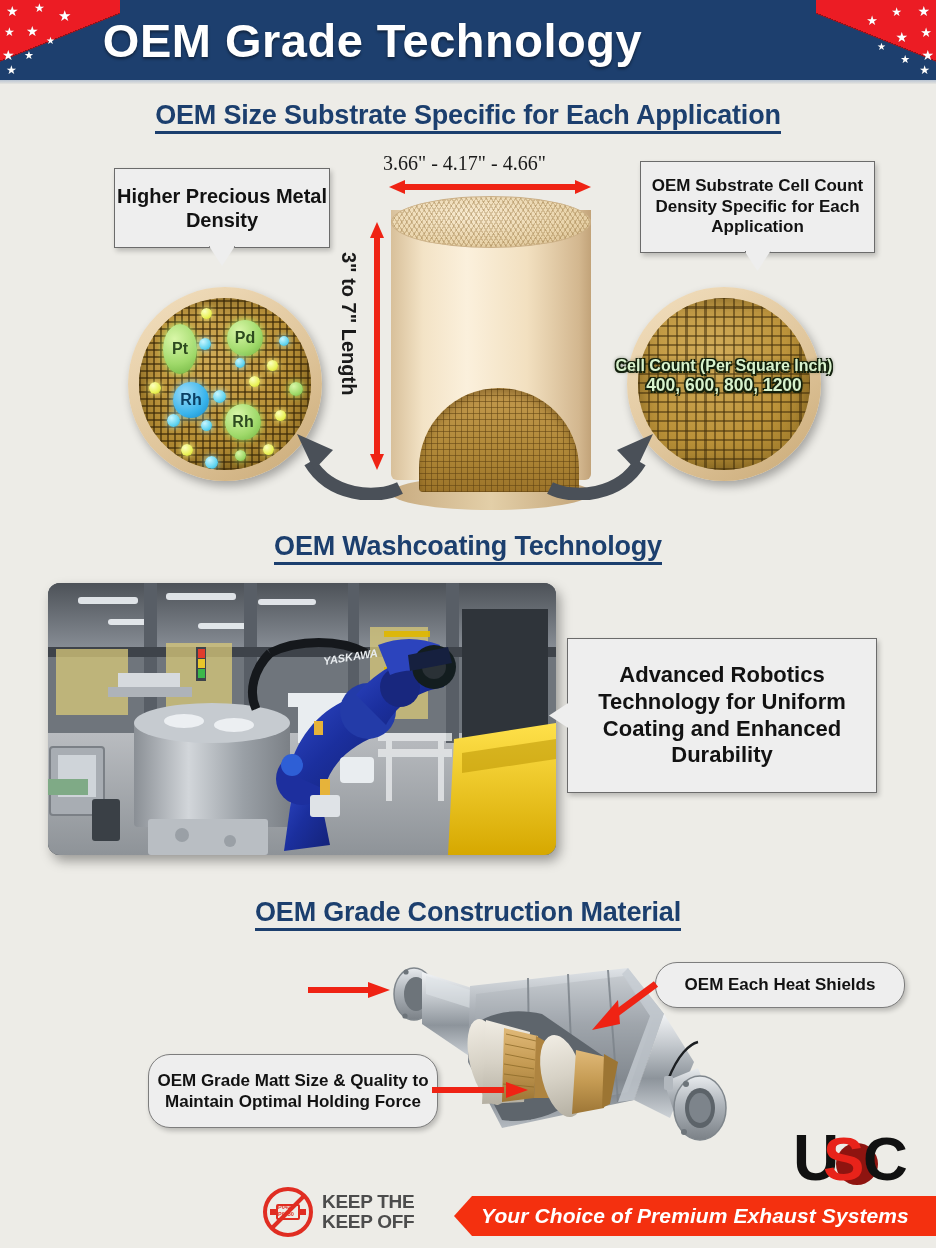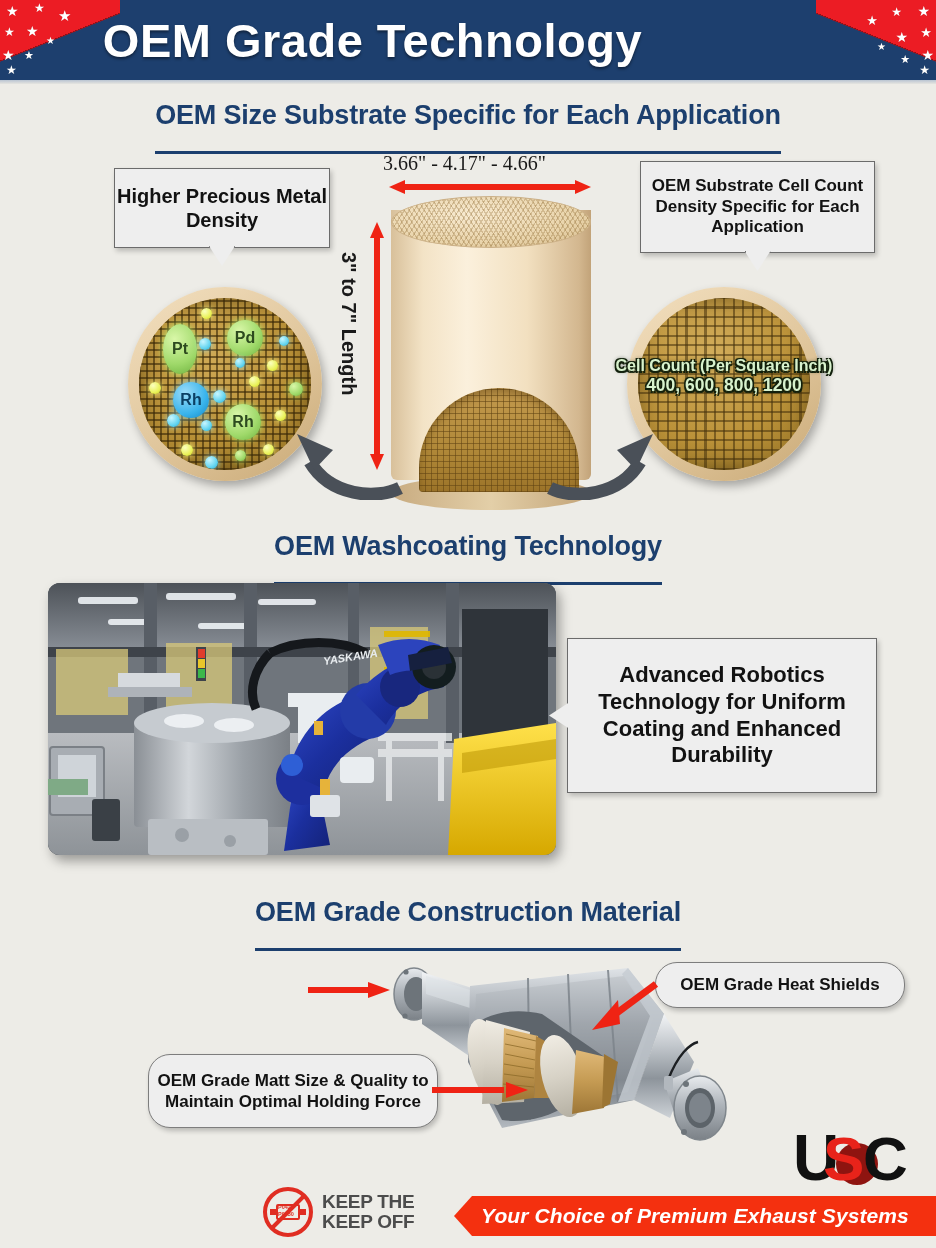--- a/index.html
+++ b/index.html
@@ -59,21 +59,21 @@
     position: absolute; left: 0; top: 80px; width: 936px; height: 4px;
     background: linear-gradient(to bottom, #b9c4d2, #e6e5e0);
   }
 
   
   .sec-head {
     position: absolute; width: 936px; text-align: center;
     color: #1c3f6e; font-weight: bold; font-size: 27px; letter-spacing: -.2px;
   }
   .sec-head span.ul {
-    display: inline-block; padding-bottom: 20px;
+    display: inline-block; padding-bottom: 0;
     border-bottom: 3px solid #1c3f6e;
   }
 
   
   .callout {
     position: absolute; background: #eeeeee; border: 1px solid #6b6b6b;
     box-shadow: 2px 3px 5px rgba(0,0,0,.22);
     color: #121212; font-weight: bold; text-align: center;
     display: flex; align-items: center; justify-content: center;
     line-height: 1.22;
@@ -593,21 +593,21 @@
       <rect x="286" y="126" width="9" height="14" rx="2" fill="#b2b8be"></rect>
     </svg>
   </div>
 
   <div class="redarrow" style="left:308px; top:982px; width:82px;">
     <span class="shaft" style="left:0; width:62px;"></span>
     <span class="head" style="right:0; clip-path:polygon(100% 50%, 0 0, 0 100%);"></span>
   </div>
 
   <div class="pill" style="left:655px; top:962px; width:250px; height:46px; font-size:17px;">
-    <span>OEM Grade Heat Shields</span>
+    <span>OEM Each Heat Shields</span>
   </div>
   <svg style="position:absolute; left:586px; top:978px; width:74px; height:56px;" viewBox="0 0 74 56">
     <path d="M70,6 L24,40" stroke="#ef2314" stroke-width="7" fill="none"></path>
     <path d="M6,52 L32,22 L34,46 Z" fill="#ef2314"></path>
   </svg>
 
   <div class="pill" style="left:148px; top:1054px; width:290px; height:74px; font-size:17px;">
     <span>OEM Grade Matt Size &amp; Quality to Maintain Optimal Holding Force</span>
   </div>
   <div class="redarrow" style="left:432px; top:1082px; width:96px;">

